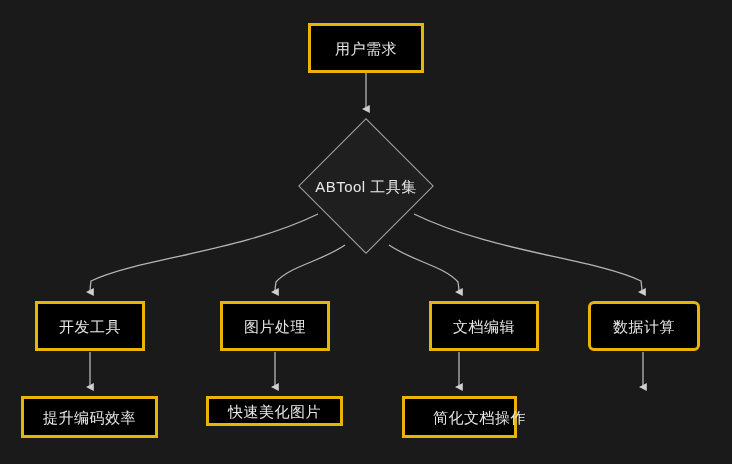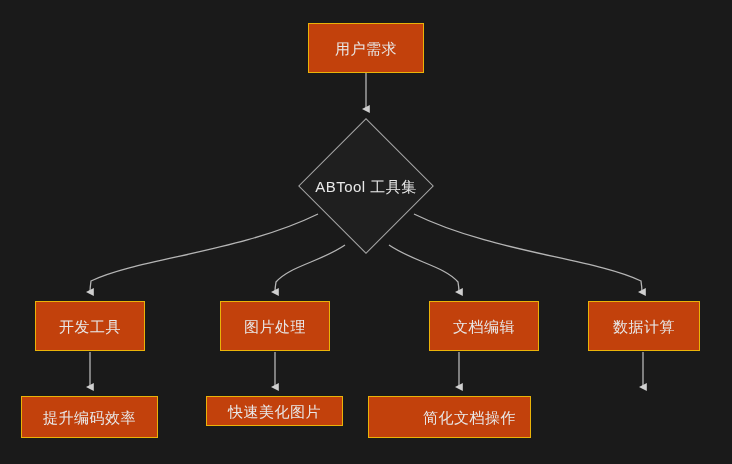--- a/index.html
+++ b/index.html
@@ -22,22 +22,22 @@
     width: 732px;
     height: 464px;
     pointer-events: none;
   }
   .node {
     position: absolute;
     box-sizing: border-box;
     display: flex;
     align-items: center;
     justify-content: center;
-    background: #c2410c;
-    border: 1px solid #eab308;
+    background: #000000;
+    border: 3px solid #eab308;
     color: #e8e8e8;
     font-size: 15px;
     letter-spacing: 0.5px;
     white-space: nowrap;
     z-index: 2;
   }
   .node-label {
     display: block;
     line-height: 1;
   }
@@ -103,27 +103,27 @@
 
   <div class="node" style="left:220px; top:301px; width:110px; height:50px;">
     <span class="node-label">图片处理</span>
   </div>
   <div class="node" style="left:35px; top:301px; width:110px; height:50px;">
     <span class="node-label">开发工具</span>
   </div>
   <div class="node" style="left:405px; top:301px; width:110px; height:50px;margin-left:24px;">
     <span class="node-label">文档编辑</span>
   </div>
-  <div class="node" style="left:588px; top:301px; width:112px; height:50px;">
+  <div class="node" style="left:588px; top:301px; width:112px; height:50px;border-radius:6px;">
     <span class="node-label">数据计算</span>
   </div>
 
   <div class="node" style="left:21px; top:396px; width:137px; height:42px;">
     <span class="node-label">提升编码效率</span>
   </div>
   <div class="node" style="left:206px; top:396px; width:137px; height:30px;">
     <span class="node-label">快速美化图片</span>
   </div>
-  <div class="node" style="left:368px; top:396px; width:163px; height:42px;padding-left:40px;">
+  <div class="node" style="left:402px; top:396px; width:115px; height:42px;padding-left:40px;">
     <span class="node-label">简化文档操作</span>
   </div>
 
 </div>
 
 </body></html>

